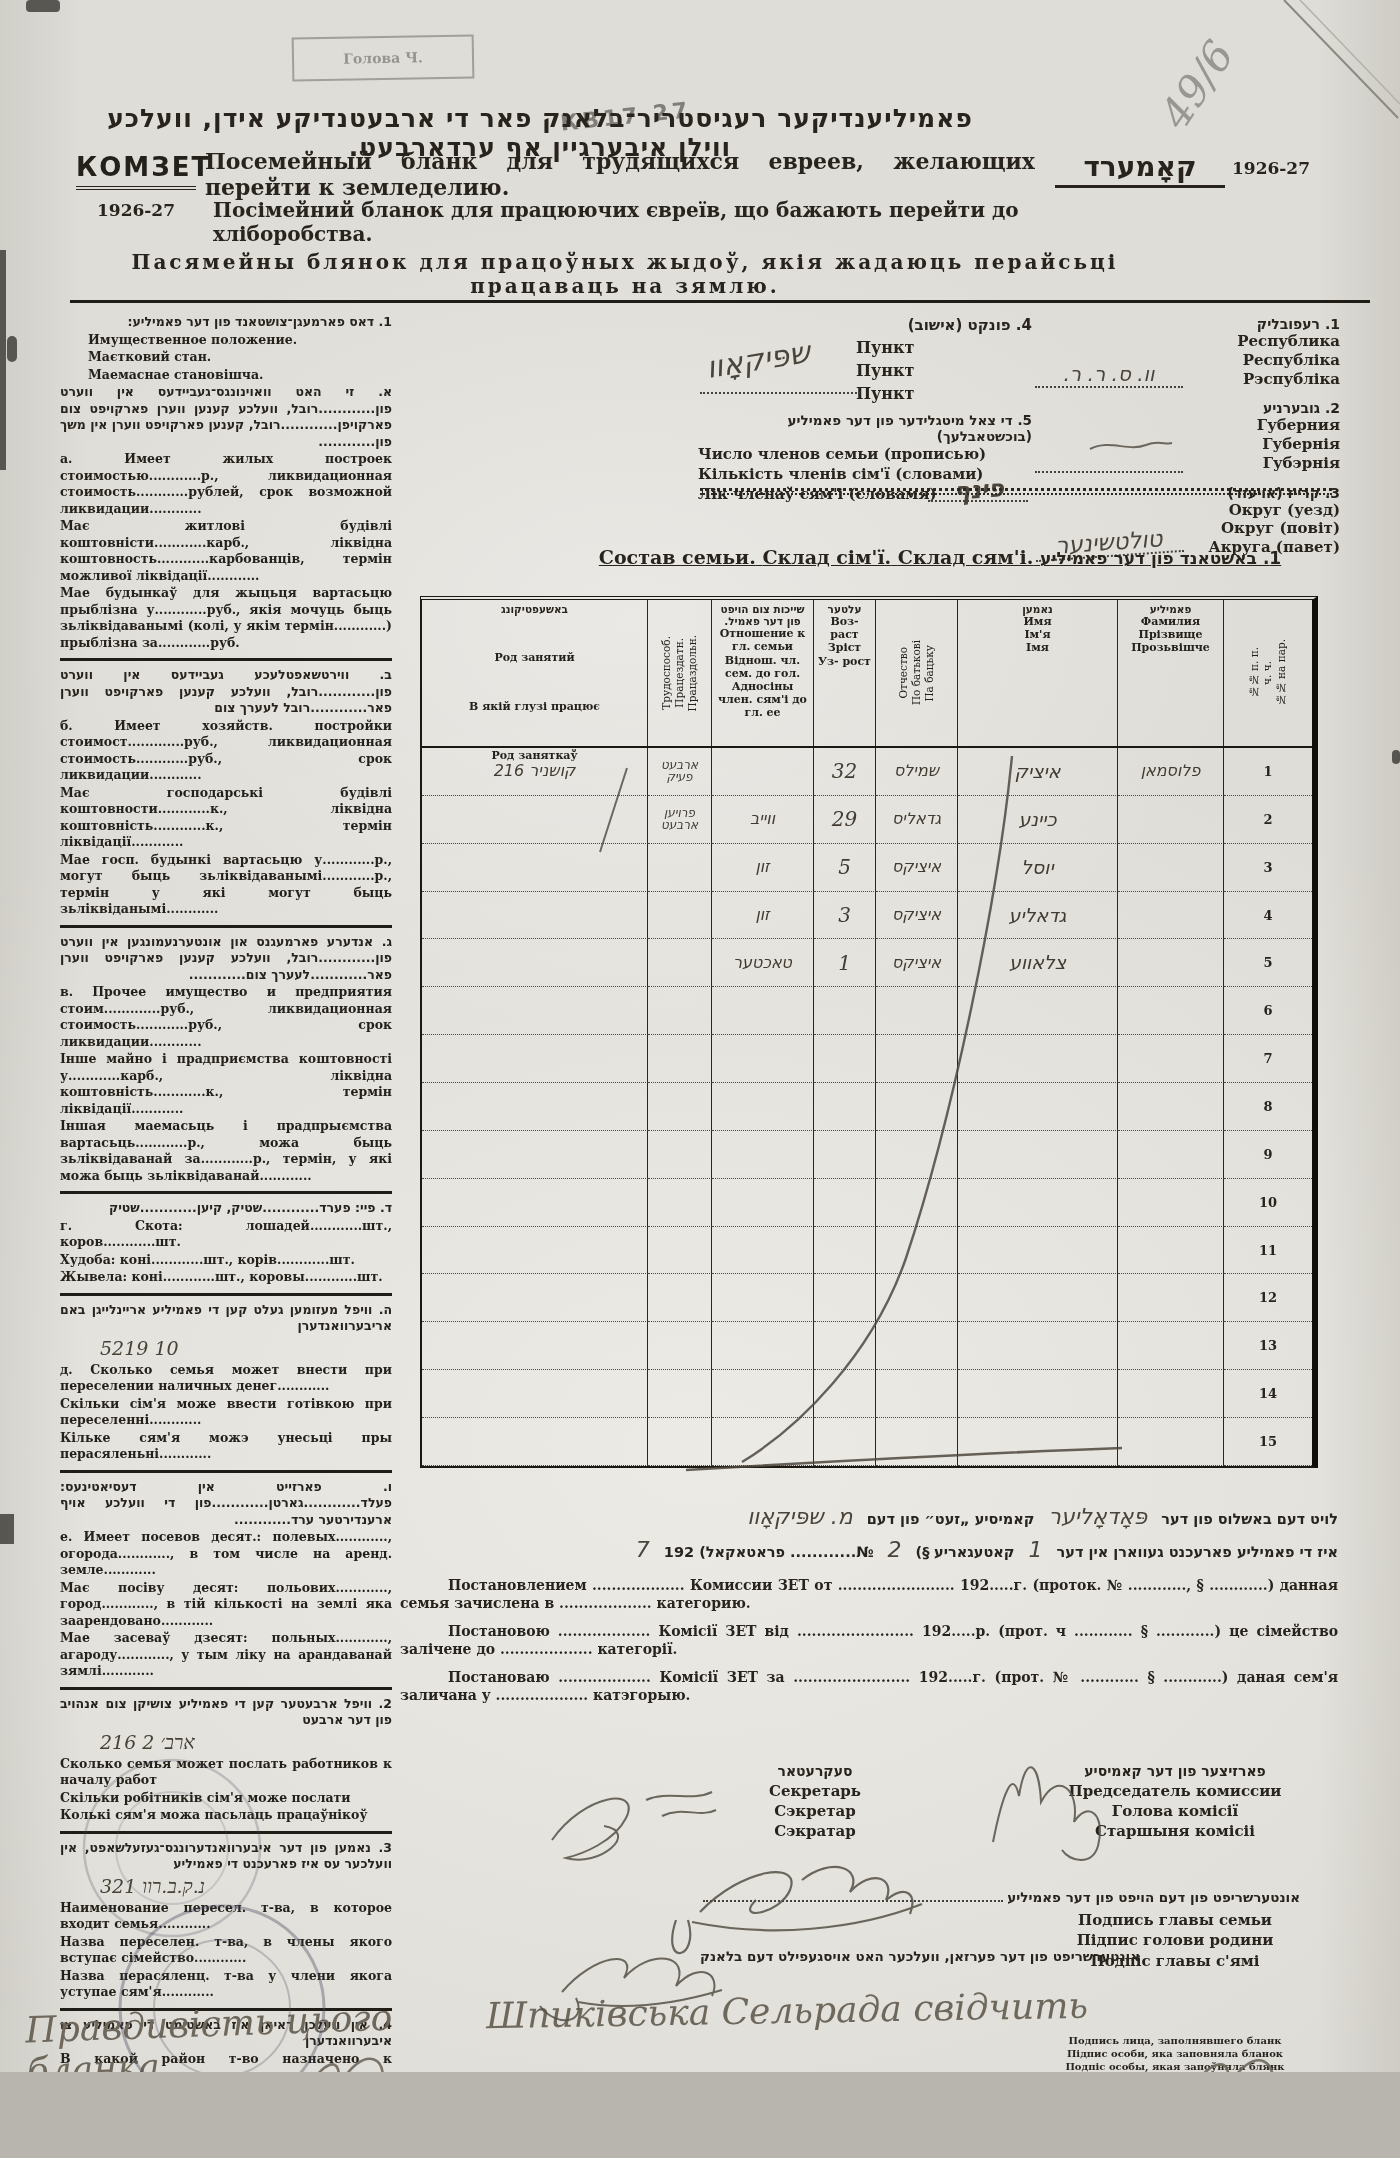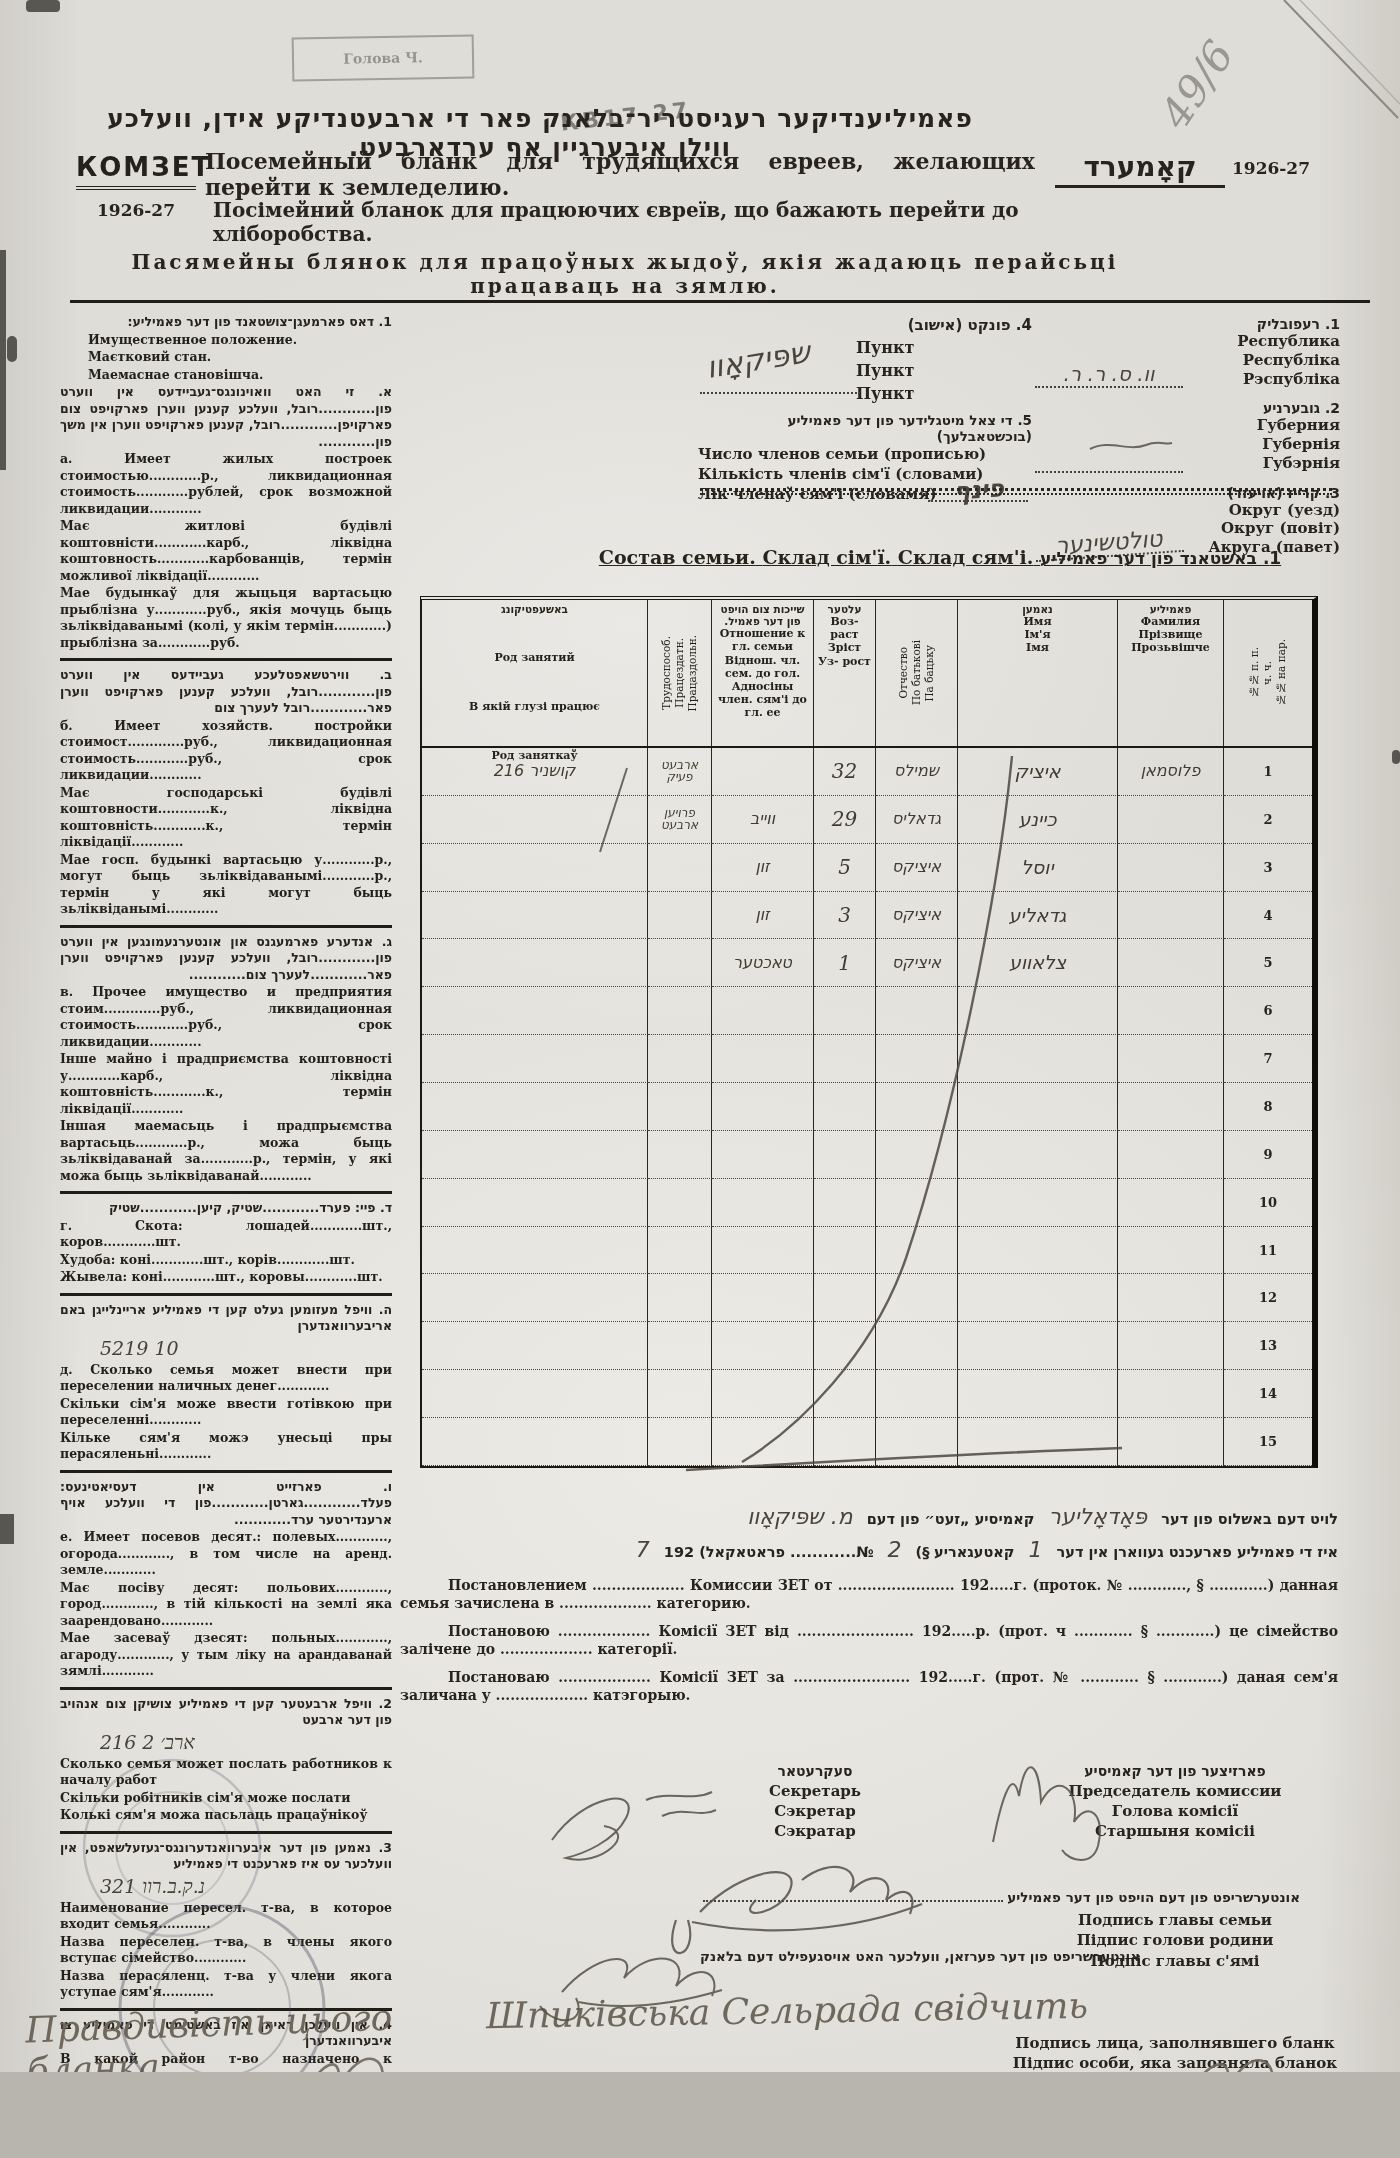--- a/index.html
+++ b/index.html
@@ -82,21 +82,21 @@
   #sig-sec{top:1762px;left:740px;width:150px;text-align:center;}
   #sig-sec .yi{font-size:14px;} #sig-sec .pr{font-size:15px;}
   #sig-chair{top:1762px;left:1010px;width:330px;text-align:center;}
   #sig-chair .yi{font-size:14px;} #sig-chair .pr{font-size:15px;}
   #head-line{top:1888px;left:600px;width:700px;direction:rtl;font-size:13.5px;}
   #head-line .dots{display:inline-block;width:300px;border-bottom:2px dotted #44403a;height:12px;}
   #head-labels{top:1910px;left:1010px;width:330px;text-align:center;line-height:1.35;}
   #head-labels .pr{font-size:15px;text-align:center;}
   #filler-line{top:1948px;left:700px;width:640px;direction:rtl;text-align:left;font-size:13.5px;}
   #filler-labels{top:2034px;left:1010px;width:330px;text-align:center;line-height:1.3;}
-  #filler-labels .pr{font-size:15px;}
+  #filler-labels .pr{font-size:10px;}
   
   .bighw{font-style:italic;font-family:"DejaVu Serif",serif;color:#6e675c;}
   #att-l{top:2002px;left:26px;width:430px;font-size:36px;transform:rotate(-2deg);}
   #att-r{top:1988px;left:486px;width:830px;font-size:36px;transform:rotate(-1deg);}
   #att-golova{top:2072px;left:34px;width:260px;font-size:34px;transform:rotate(-2deg);}
   #att-sekr{top:2092px;left:634px;width:220px;font-size:32px;transform:rotate(-2deg);}
   
   #stampbox{top:36px;left:292px;width:178px;height:40px;border:2px solid rgba(60,58,52,.38);color:rgba(60,58,52,.45);font-size:14px;text-align:center;line-height:40px;transform:rotate(-1deg);font-weight:700;}
   #overprint{top:104px;left:560px;font-size:22px;color:rgba(50,48,44,.55);transform:rotate(-6deg);font-weight:700;letter-spacing:4px;font-family:"DejaVu Sans",sans-serif;}
   #cornernote{top:60px;left:1150px;font-size:42px;color:rgba(95,92,86,.55);transform:rotate(-56deg);font-style:italic;}

